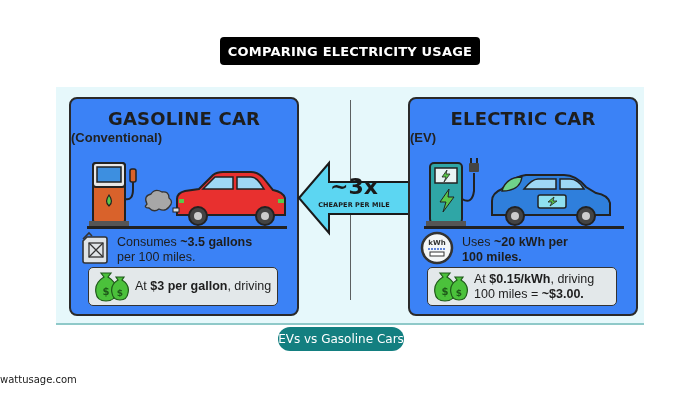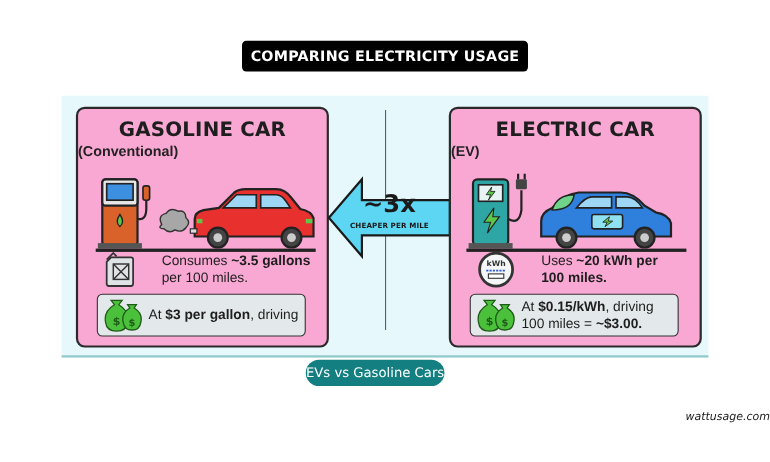--- a/index.html
+++ b/index.html
@@ -14,53 +14,53 @@
 
   .panel {
     position:absolute; left:56px; top:87px; width:588px; height:236px;
     background:#e6f8fb;
     border-bottom:2px solid #8fc9c9;
   }
   .divider { position:absolute; left:350px; top:100px; width:1px; height:200px; background:#3a3a3a; opacity:0.8; }
 
   .card {
     position:absolute; top:97px; width:230px; height:219px;
-    background:#f9a8d4; border:2px solid #2a2a2a; border-radius:8px; box-sizing:border-box;
+    background:#3b82f6; border:2px solid #2a2a2a; border-radius:8px; box-sizing:border-box;
   }
   .card.left { left:69px; }
   .card.right { left:408px; }
 
   .card h2 { margin:0; position:absolute; left:0; right:0; top:9px; text-align:center;
     font-family:"DejaVu Sans", sans-serif; font-size:18px; font-weight:bold; color:#1e1e1e; letter-spacing:0.2px; }
   .card .sub { position:absolute; left:0; right:0; top:31px; font-size:13px; font-weight:bold; color:#222; }
 
   .scene { position:absolute; left:8px; top:50px; width:210px; height:80px; }
 
-  .info-row { position:absolute; left:24px; top:126px; width:200px; height:40px; display:flex; align-items:center; gap:24px; }
+  .info-row { position:absolute; left:10px; top:126px; width:200px; height:40px; display:flex; align-items:flex-end; gap:8px; }
   .info-text { font-size:12.5px; line-height:15px; color:#1e1e1e; }
   .info-text b { font-weight:bold; }
 
   .cost-box {
     position:absolute; left:17px; top:168px; width:190px; height:39px;
     background:#e3e8ea; border:1.5px solid #333; border-radius:5px; box-sizing:border-box;
     display:flex; align-items:center; gap:5px; padding-left:5px;
   }
   .cost-text { font-size:12.5px; line-height:15px; color:#1e1e1e; }
 
   .arrow { position:absolute; left:297px; top:160px; width:112px; height:76px; }
   .arrow-text { position:absolute; left:312px; top:176px; width:84px; text-align:center; }
   .arrow-big { font-family:"DejaVu Sans", sans-serif; font-weight:bold; font-size:22px; line-height:22px; color:#1a1a1a; }
   .arrow-small { font-family:"DejaVu Sans", sans-serif; font-weight:bold; font-size:6.5px; color:#1a1a1a; margin-top:3px; letter-spacing:0.1px; }
 
   .caption-pill {
     position:absolute; left:278px; top:327px; width:126px; height:24px; border-radius:12px;
     background:#137f80; color:#fff; font-family:"DejaVu Sans", sans-serif; font-size:12px;
     display:flex; align-items:center; justify-content:center;
   }
-  .site { position:absolute; left:0; right:0; top:374px; text-align:right; font-family:"DejaVu Sans", sans-serif; font-style:italic; font-size:10px; color:#1a1a1a; }
+  .site { position:absolute; left:0; right:0; top:374px; text-align:left; font-family:"DejaVu Sans", sans-serif; font-size:10px; color:#1a1a1a; }
 </style>
 </head>
 <body>
 
 <div class="title-pill">COMPARING ELECTRICITY USAGE</div>
 
 <div class="panel"></div>
 <div class="divider"></div>
 
 <div class="card left">

